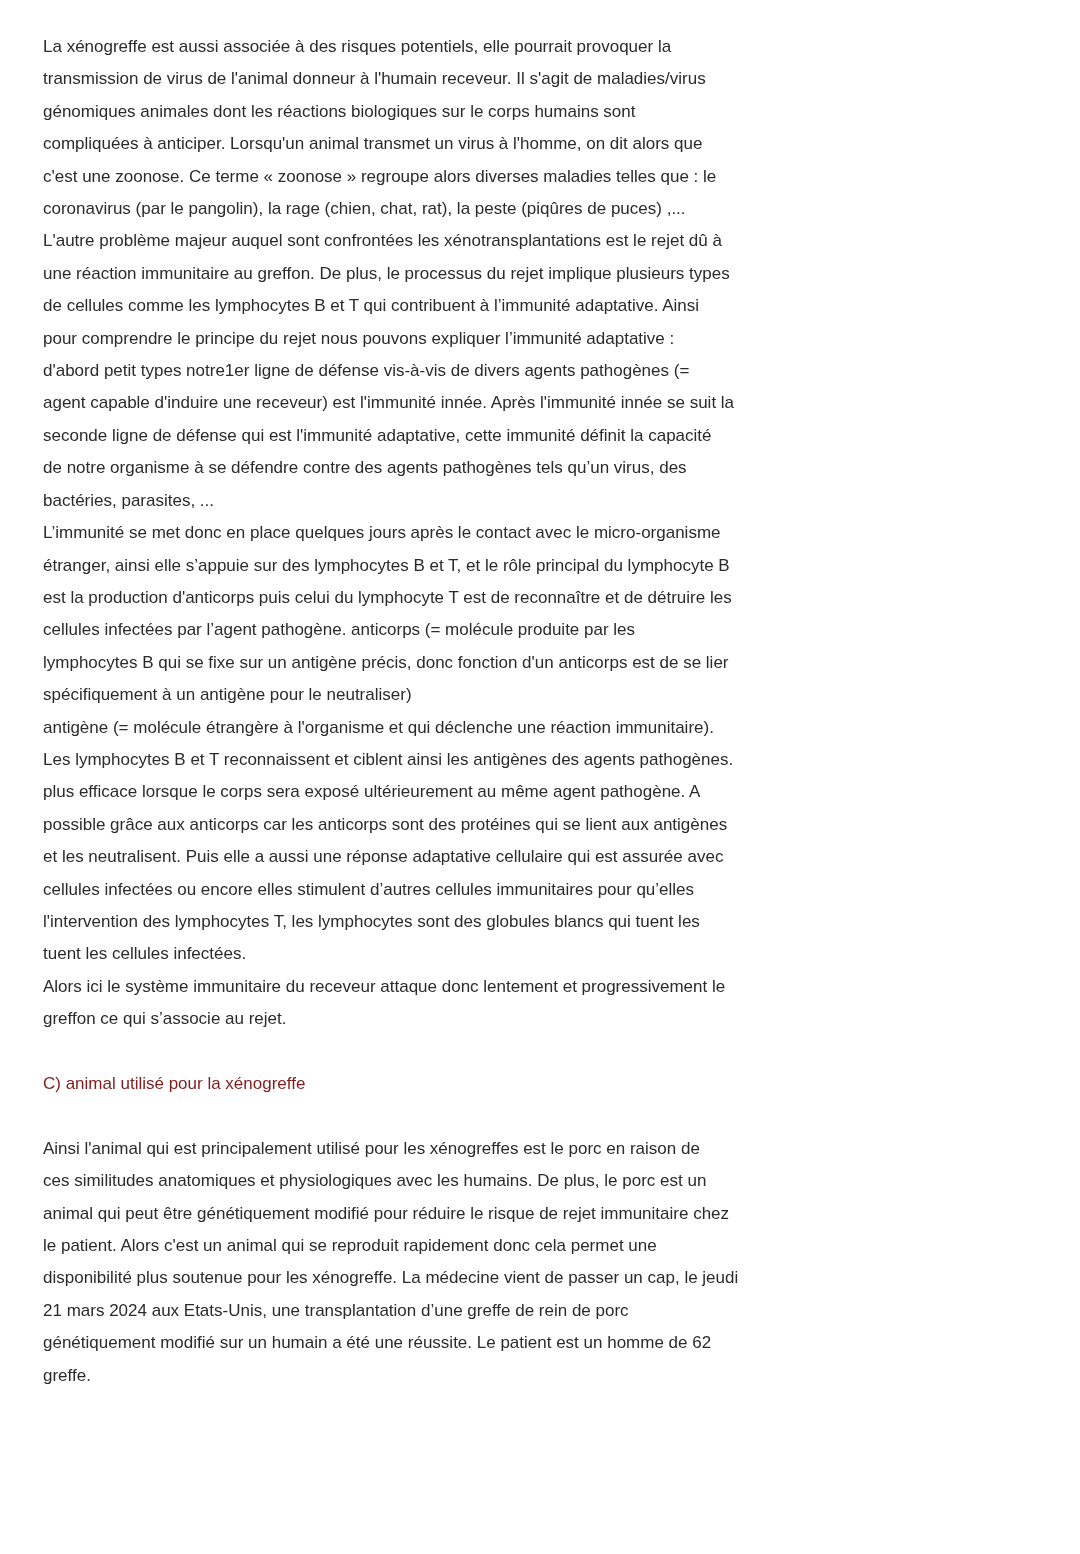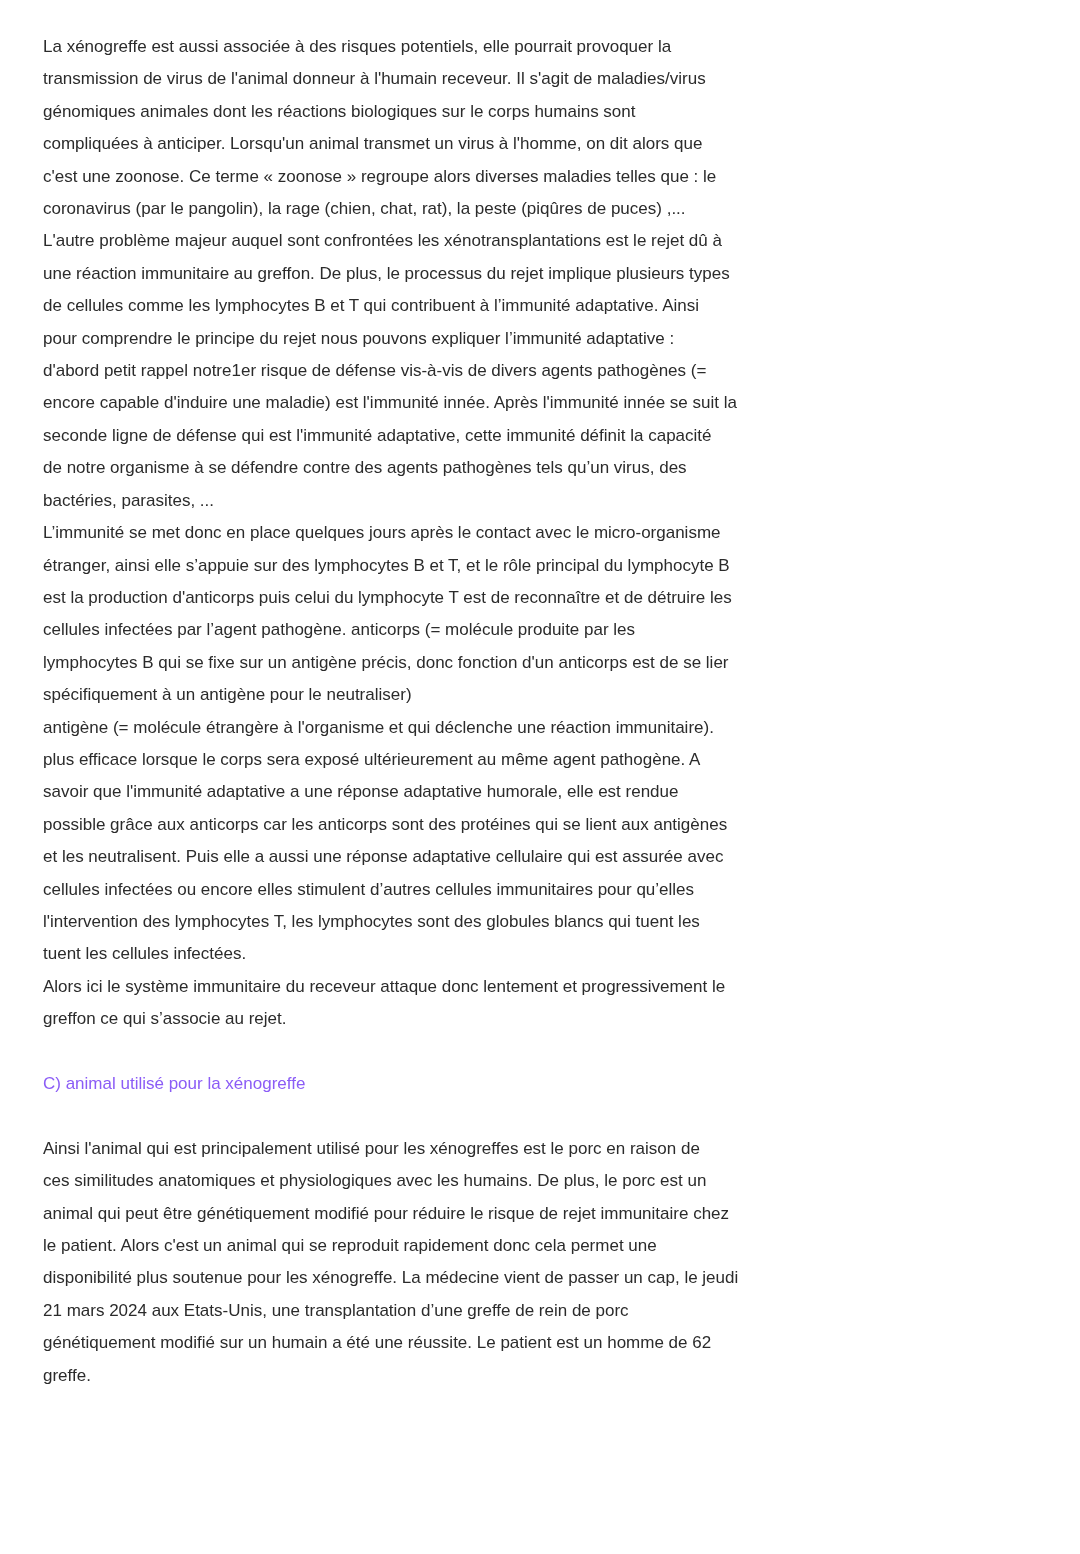--- a/index.html
+++ b/index.html
@@ -27,52 +27,52 @@
     display: block;
     white-space: nowrap;
   }
   .spacer {
     display: block;
     height: 32.4px;
   }
   .heading {
     display: block;
     white-space: nowrap;
-    color: #8b5cf6;
+    color: #7f1d1d;
   }
 </style>
 </head>
 <body>
 
 <div class="page">
   <div>
     <span class="line">La xénogreffe est aussi associée à des risques potentiels, elle pourrait provoquer la</span>
     <span class="line">transmission de virus de l'animal donneur à l'humain receveur. Il s'agit de maladies/virus</span>
     <span class="line">génomiques animales dont les réactions biologiques sur le corps humains sont</span>
     <span class="line">compliquées à anticiper. Lorsqu'un animal transmet un virus à l'homme, on dit alors que</span>
     <span class="line">c'est une zoonose. Ce terme « zoonose » regroupe alors diverses maladies telles que : le</span>
     <span class="line">coronavirus (par le pangolin), la rage (chien, chat, rat), la peste (piqûres de puces) ,...</span>
     <span class="line">L'autre problème majeur auquel sont confrontées les xénotransplantations est le rejet dû à</span>
     <span class="line">une réaction immunitaire au greffon. De plus, le processus du rejet implique plusieurs types</span>
     <span class="line">de cellules comme les lymphocytes B et T qui contribuent à l’immunité adaptative. Ainsi</span>
     <span class="line">pour comprendre le principe du rejet nous pouvons expliquer l’immunité adaptative :</span>
-    <span class="line">d'abord petit rappel notre1er risque de défense vis-à-vis de divers agents pathogènes (=</span>
-    <span class="line">encore capable d'induire une maladie) est l'immunité innée. Après l'immunité innée se suit la</span>
+    <span class="line">d'abord petit types notre1er ligne de défense vis-à-vis de divers agents pathogènes (=</span>
+    <span class="line">agent capable d'induire une receveur) est l'immunité innée. Après l'immunité innée se suit la</span>
     <span class="line">seconde ligne de défense qui est l'immunité adaptative, cette immunité définit la capacité</span>
     <span class="line">de notre organisme à se défendre contre des agents pathogènes tels qu’un virus, des</span>
     <span class="line">bactéries, parasites, ...</span>
     <span class="line">L’immunité se met donc en place quelques jours après le contact avec le micro-organisme</span>
     <span class="line">étranger, ainsi elle s’appuie sur des lymphocytes B et T, et le rôle principal du lymphocyte B</span>
     <span class="line">est la production d'anticorps puis celui du lymphocyte T est de reconnaître et de détruire les</span>
     <span class="line">cellules infectées par l’agent pathogène. anticorps (= molécule produite par les</span>
     <span class="line">lymphocytes B qui se fixe sur un antigène précis, donc fonction d'un anticorps est de se lier</span>
     <span class="line">spécifiquement à un antigène pour le neutraliser)</span>
     <span class="line">antigène (= molécule étrangère à l'organisme et qui déclenche une réaction immunitaire).</span>
+    <span class="line">Les lymphocytes B et T reconnaissent et ciblent ainsi les antigènes des agents pathogènes.</span>
     <span class="line">plus efficace lorsque le corps sera exposé ultérieurement au même agent pathogène. A</span>
-    <span class="line">savoir que l'immunité adaptative a une réponse adaptative humorale, elle est rendue</span>
     <span class="line">possible grâce aux anticorps car les anticorps sont des protéines qui se lient aux antigènes</span>
     <span class="line">et les neutralisent. Puis elle a aussi une réponse adaptative cellulaire qui est assurée avec</span>
     <span class="line">cellules infectées ou encore elles stimulent d’autres cellules immunitaires pour qu’elles</span>
     <span class="line">l'intervention des lymphocytes T, les lymphocytes sont des globules blancs qui tuent les</span>
     <span class="line">tuent les cellules infectées.</span>
     <span class="line">Alors ici le système immunitaire du receveur attaque donc lentement et progressivement le</span>
     <span class="line">greffon ce qui s’associe au rejet.</span>
   </div>
 
   <span class="spacer"></span>

